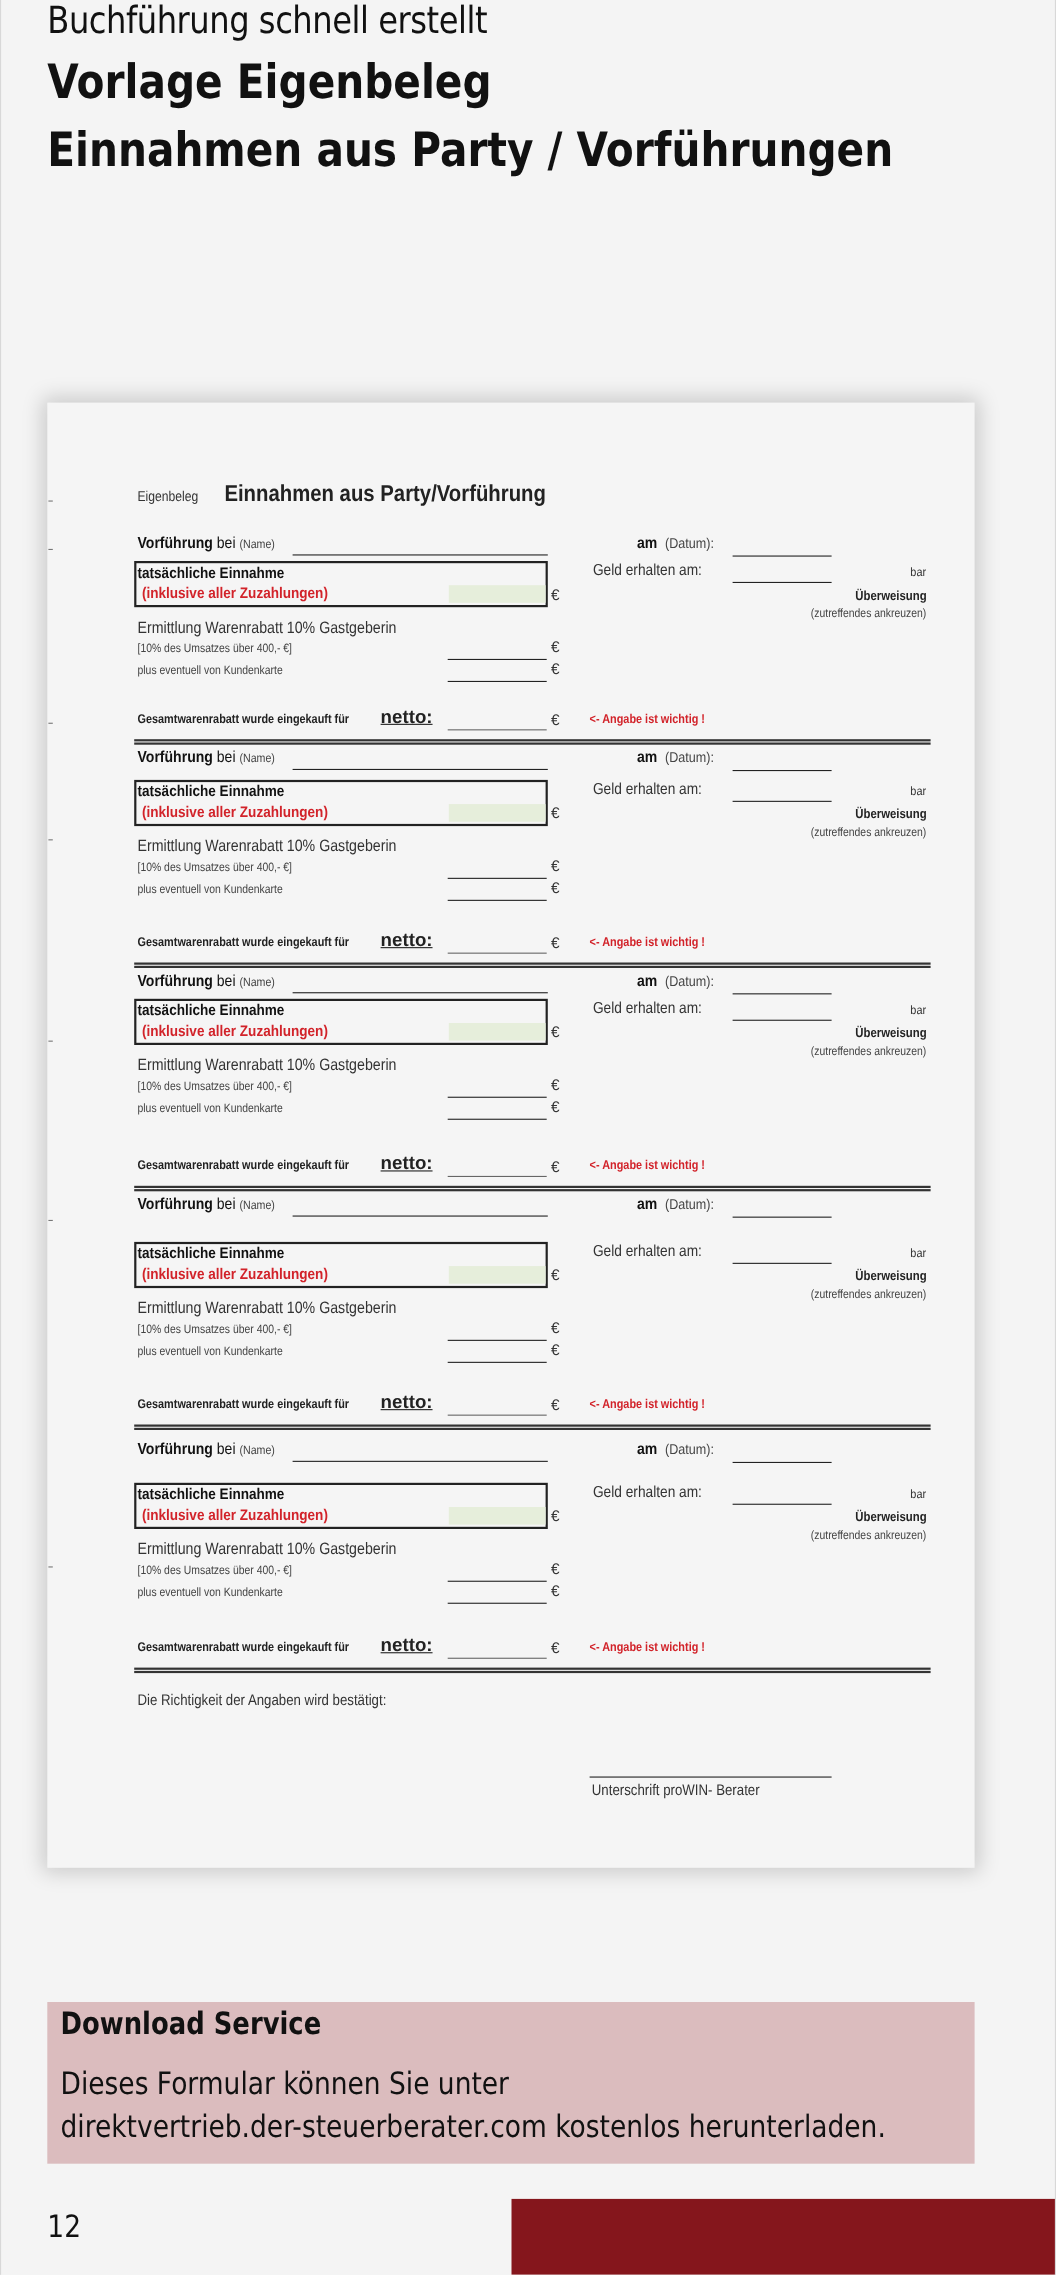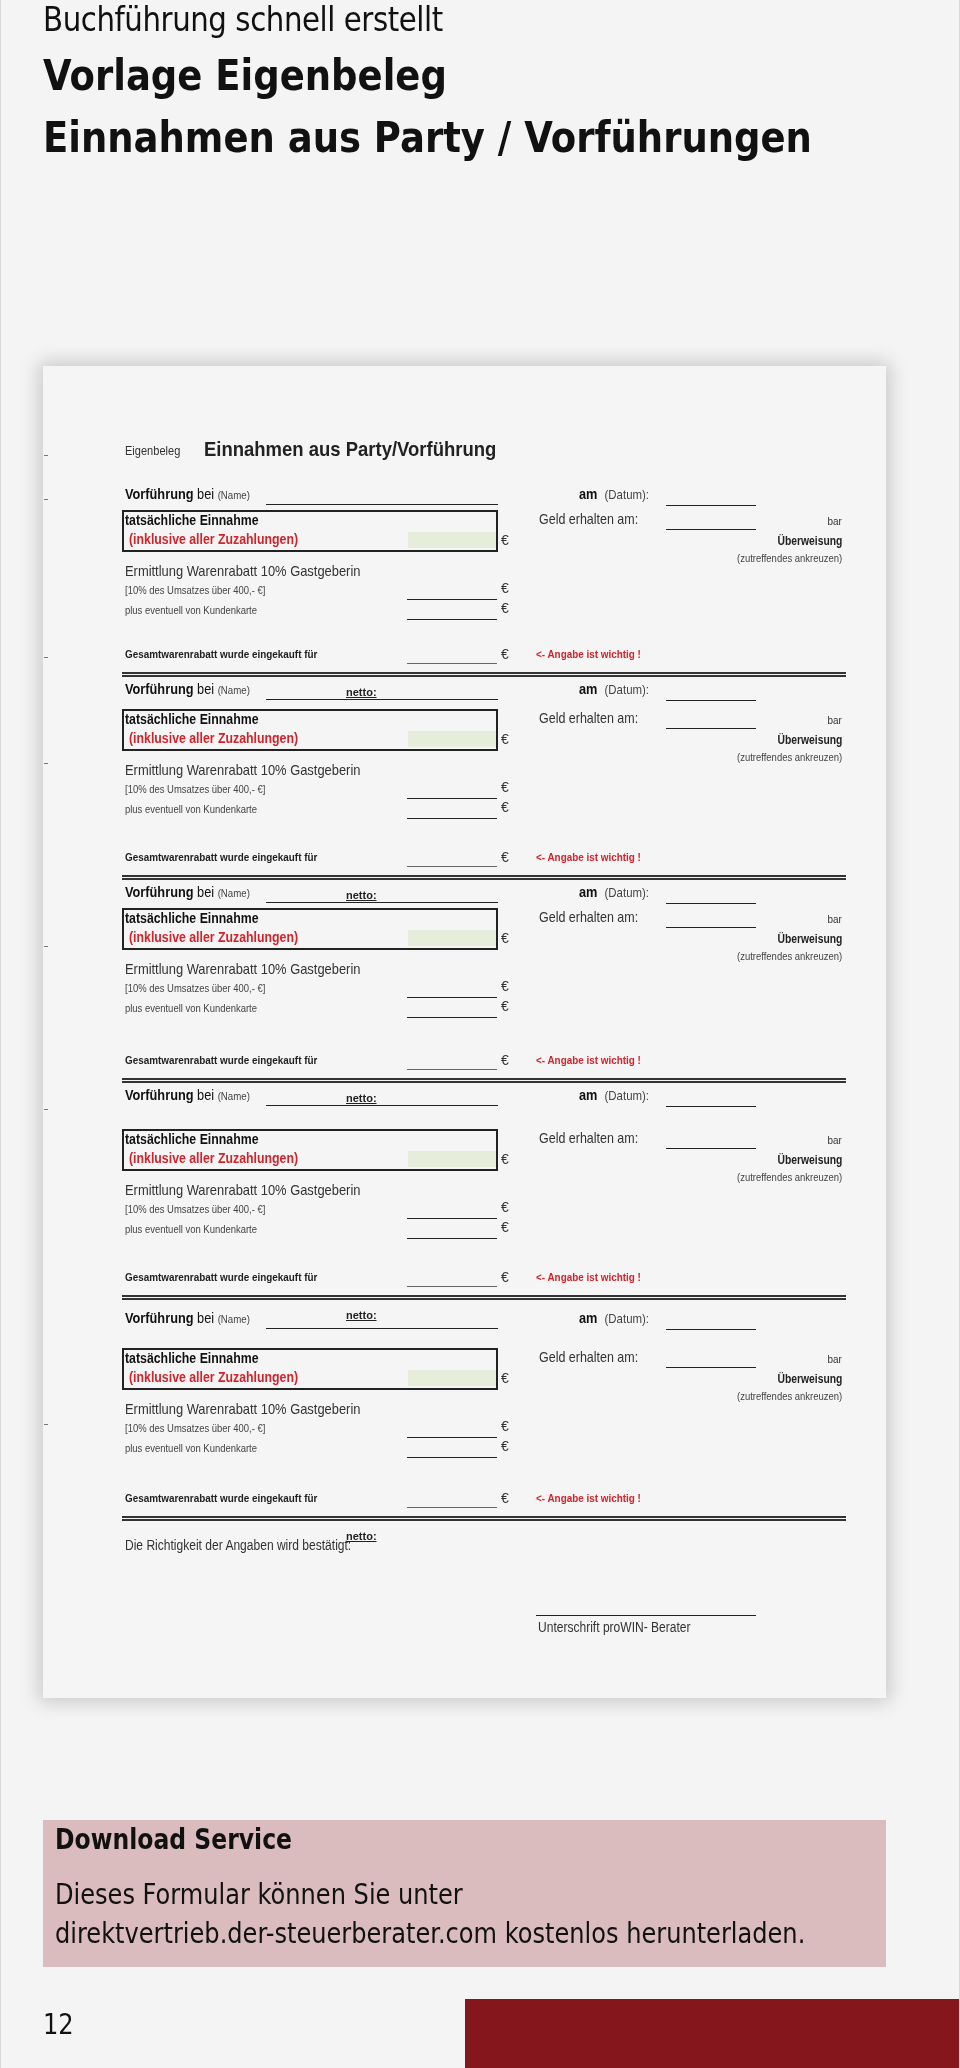--- a/index.html
+++ b/index.html
@@ -35,21 +35,21 @@
   .t-vorf .small { font-size: 11px; color: #444; }
   .ul { position: absolute; height: 0; border-top: 1.5px solid #222; }
   .box { position: absolute; left: 121px; width: 376px; height: 42px; border: 2px solid #222; }
   .box-green { position: absolute; left: 407px; width: 88px; height: 16px; background: #e6eedb; }
   .t-tats { font-size: 14px; font-weight: bold; color: #111; transform: scaleX(0.88); transform-origin: left top; }
   .t-inkl { font-size: 14px; font-weight: bold; color: #d2232a; transform: scaleX(0.88); transform-origin: left top; }
   .euro { font-size: 14px; color: #333; }
   .t-erm { font-size: 15px; color: #333; transform: scaleX(0.86); transform-origin: left top; }
   .t-small { font-size: 11px; color: #444; transform: scaleX(0.86); transform-origin: left top; }
   .t-gesamt { font-size: 11.5px; font-weight: bold; color: #222; transform: scaleX(0.86); transform-origin: left top; }
-  .t-netto { font-size: 11px; font-weight: bold; text-decoration: underline; color: #222; margin-top: 44px; }
+  .t-netto { font-size: 17px; font-weight: bold; text-decoration: underline; color: #222; }
   .t-wichtig { font-size: 11.5px; font-weight: bold; color: #d2232a; transform: scaleX(0.86); transform-origin: left top; }
   .t-am { font-size: 14.5px; color: #111; transform: scaleX(0.88); transform-origin: left top; }
   .t-am b { font-weight: bold; }
   .t-am span.small { font-size: 13px; color: #444; }
   .t-geld { font-size: 14.5px; color: #333; transform: scaleX(0.86); transform-origin: left top; }
   .t-bar { font-size: 11px; color: #333; transform: scaleX(0.9); transform-origin: right top; }
   .t-ueber { font-size: 12px; font-weight: bold; color: #222; transform: scaleX(0.86); transform-origin: right top; }
   .t-zutr { font-size: 11px; color: #444; transform: scaleX(0.86); transform-origin: right top; }
   .dbl { position: absolute; left: 121px; width: 724px; height: 5px; border-top: 2px solid #333; border-bottom: 2px solid #333; }
 

